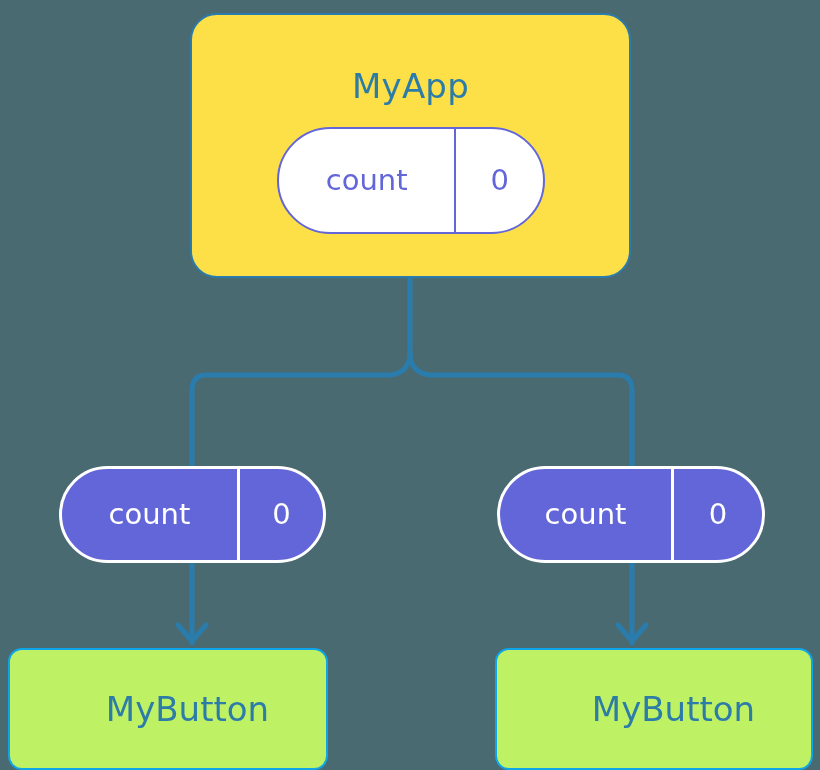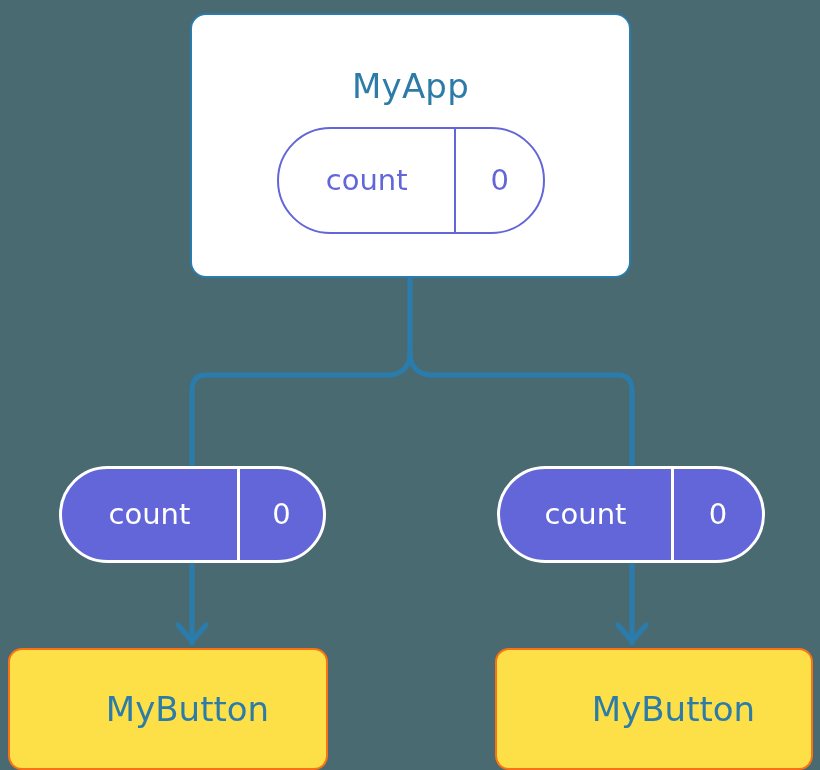--- a/index.html
+++ b/index.html
@@ -25,23 +25,23 @@
     left: 0;
     top: 0;
     width: 820px;
     height: 770px;
     pointer-events: none;
   }
 
   
   .card {
     position: absolute;
-    background: #ffffff;
+    background: #fde047;
     border: 2px solid #2a7cac;
-    border-radius: 16px;
+    border-radius: 27px;
     box-sizing: border-box;
   }
   #app-card {
     left: 190px;
     top: 13px;
     width: 441px;
     height: 265px;
     display: flex;
     flex-direction: column;
     align-items: center;
@@ -118,22 +118,22 @@
     top: 466px;
     width: 268px;
     height: 97px;
   }
   #pill-right .pill-key { width: 175px; }
   #pill-right .pill-val { width: 93px; }
 
   
   .child-card {
     position: absolute;
-    background: #fde047;
-    border: 2px solid #f97316;
+    background: #bef264;
+    border: 2px solid #0ea5e9;
     border-radius: 14px;
     box-sizing: border-box;
     display: flex;
     align-items: center;
     justify-content: center;
     padding-left: 39px;
   }
   .child-card .card-label {
     color: #2d7ca8;
     font-size: 34px;

